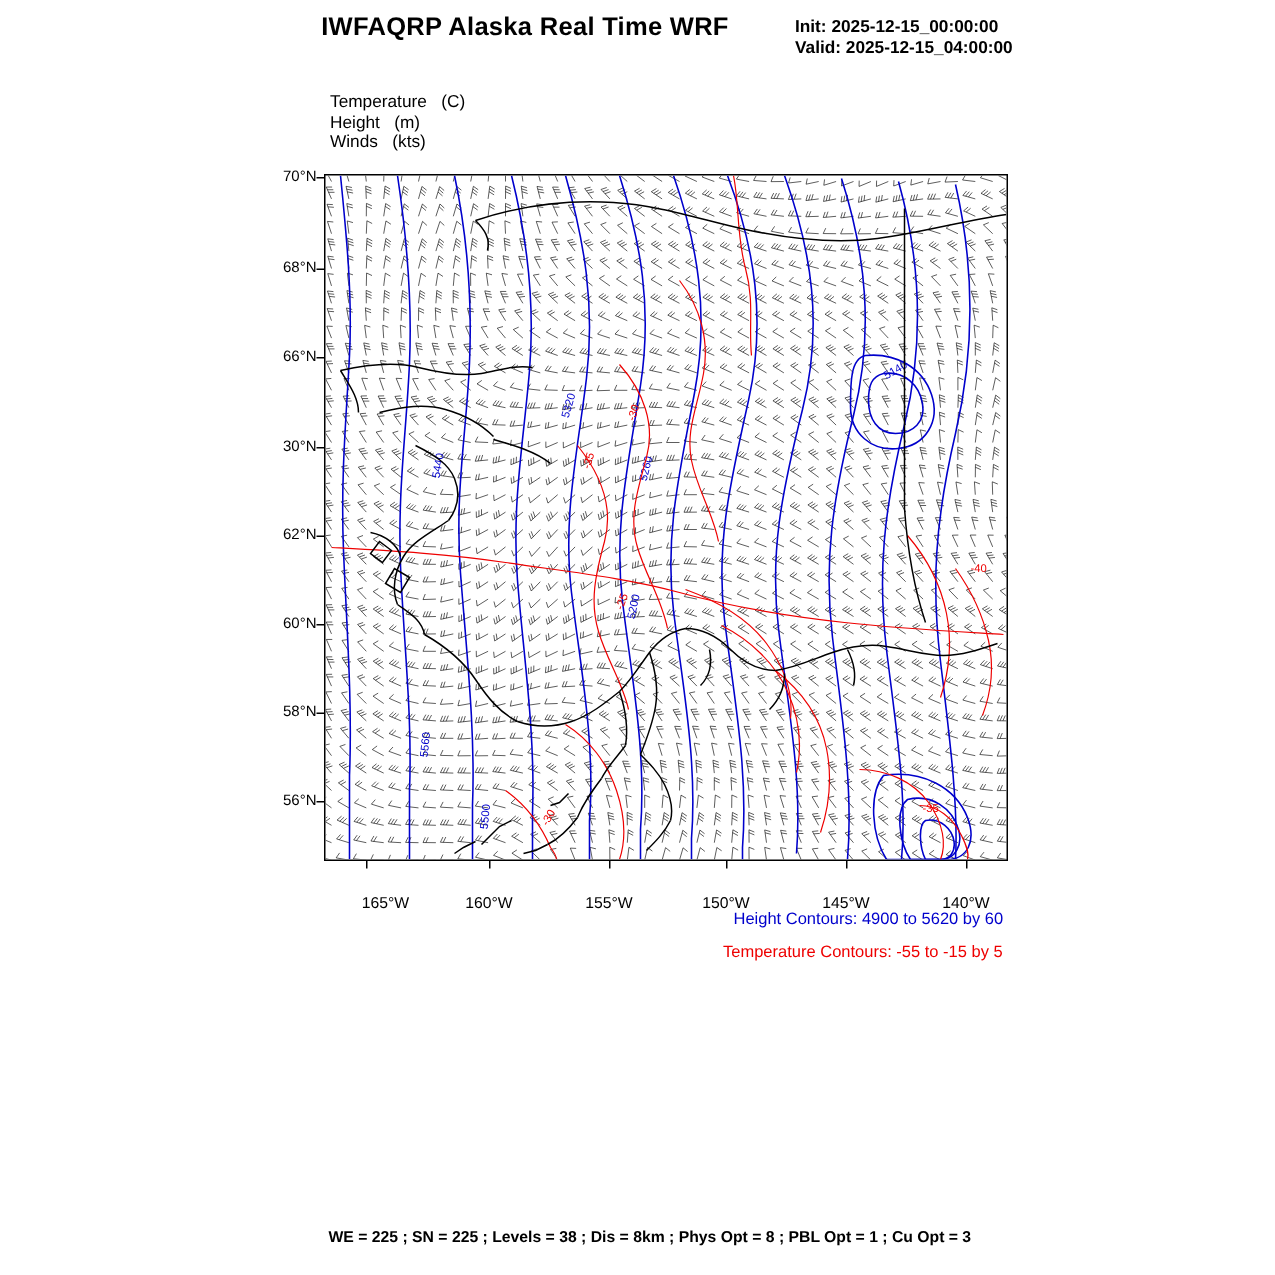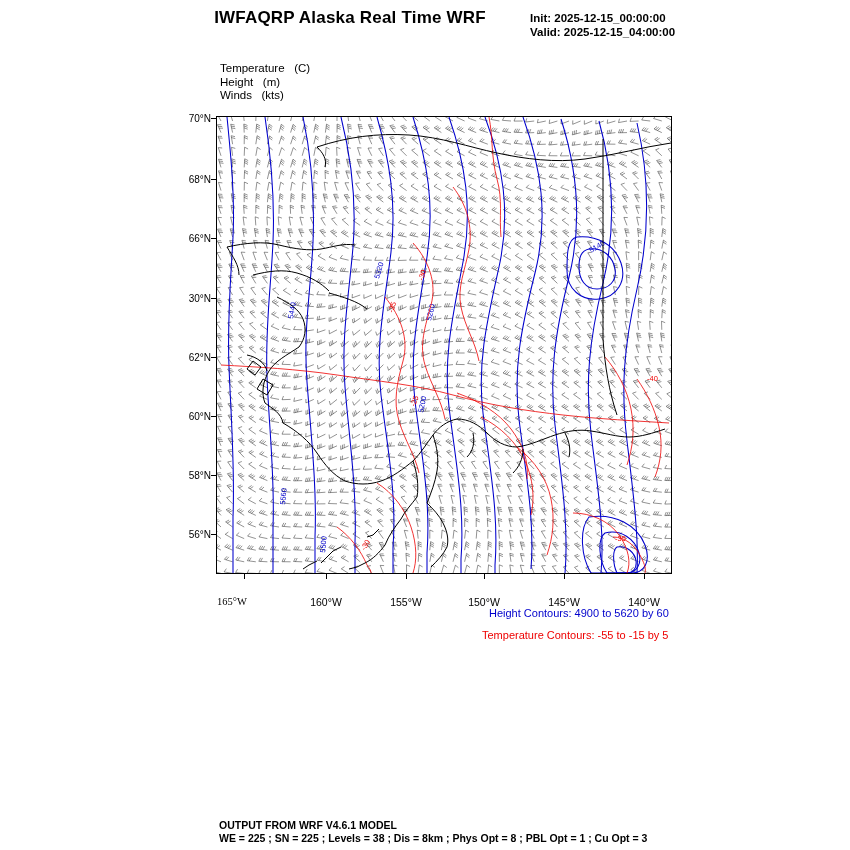--- a/index.html
+++ b/index.html
@@ -265,37 +265,36 @@
 
     <div class="tick-y" style="top:2px;"></div>
     <div class="tick-y" style="top:63px;"></div>
     <div class="tick-y" style="top:122px;"></div>
     <div class="tick-y" style="top:182px;"></div>
     <div class="tick-y" style="top:241px;"></div>
     <div class="tick-y" style="top:300px;"></div>
     <div class="tick-y" style="top:359px;"></div>
     <div class="tick-y" style="top:418px;"></div>
 
-    <div class="xlabel" style="left:16px;font-family:Liberation Serif, serif;">165°W</div>
+    <div class="xlabel" style="left:41px;">165°W</div>
     <div class="xlabel" style="left:110px;">160°W</div>
     <div class="xlabel" style="left:190px;">155°W</div>
     <div class="xlabel" style="left:268px;">150°W</div>
     <div class="xlabel" style="left:348px;">145°W</div>
     <div class="xlabel" style="left:428px;">140°W</div>
 
     <div class="tick-x" style="left:28px;"></div>
     <div class="tick-x" style="left:110px;"></div>
     <div class="tick-x" style="left:190px;"></div>
     <div class="tick-x" style="left:268px;"></div>
     <div class="tick-x" style="left:348px;"></div>
     <div class="tick-x" style="left:428px;"></div>
   </div>
 
   <div class="contour-caption height-caption">Height Contours: 4900 to 5620 by 60</div>
 
   <div class="contour-caption temp-caption">Temperature Contours: -55 to -15 by 5</div>
 
   <div class="footer">
-    <span class="row">OUTPUT FROM WRF V4.6.1 MODEL</span>
     <span class="row">WE = 225 ; SN = 225 ; Levels = 38 ; Dis = 8km ; Phys Opt = 8 ; PBL Opt = 1 ; Cu Opt = 3</span>
   </div>
 
 </div>
 
 </body></html>

